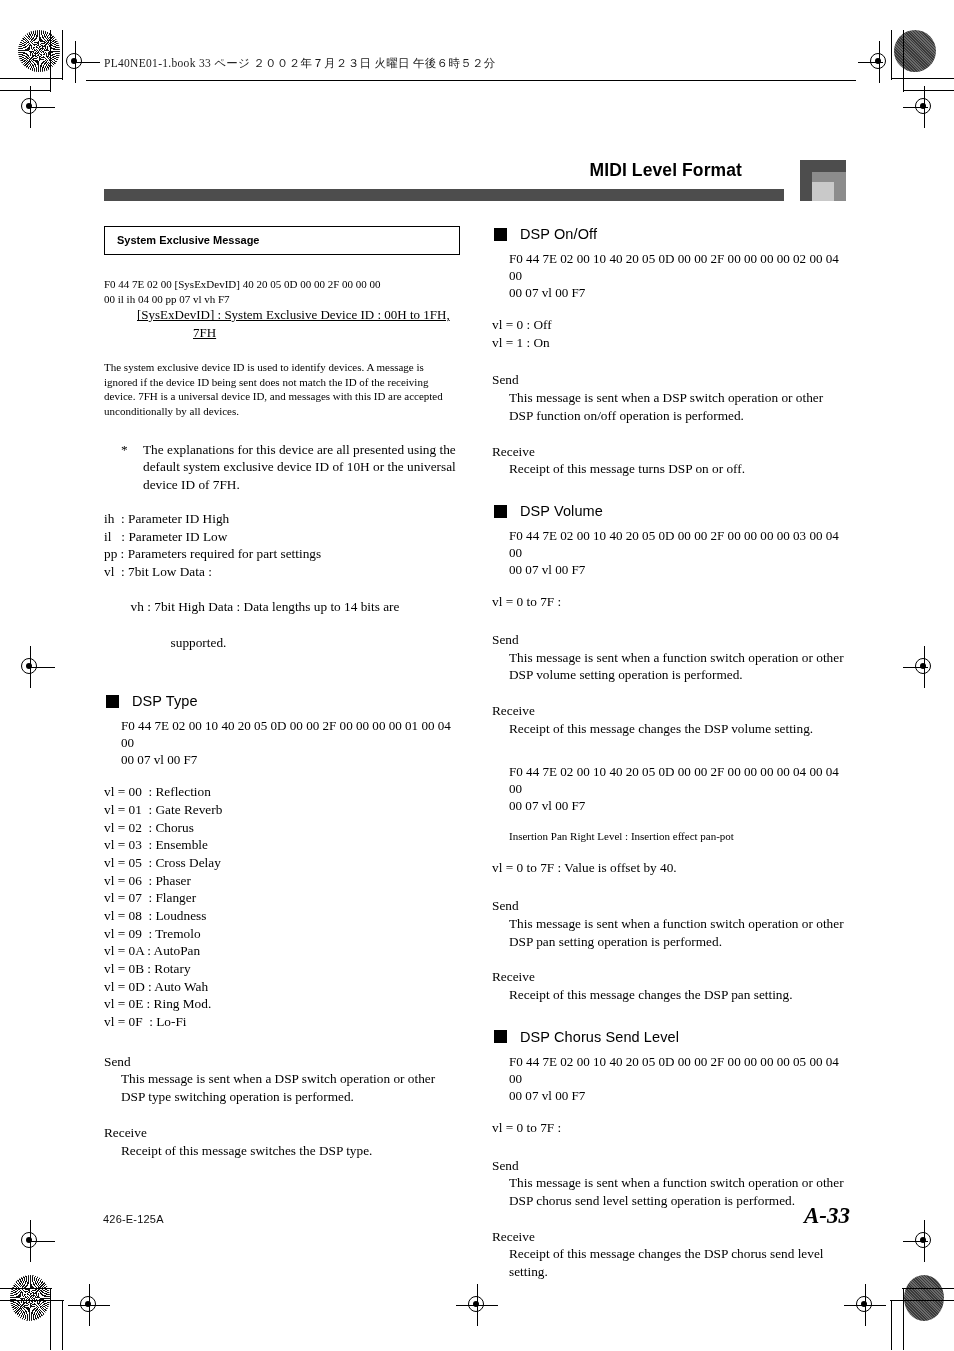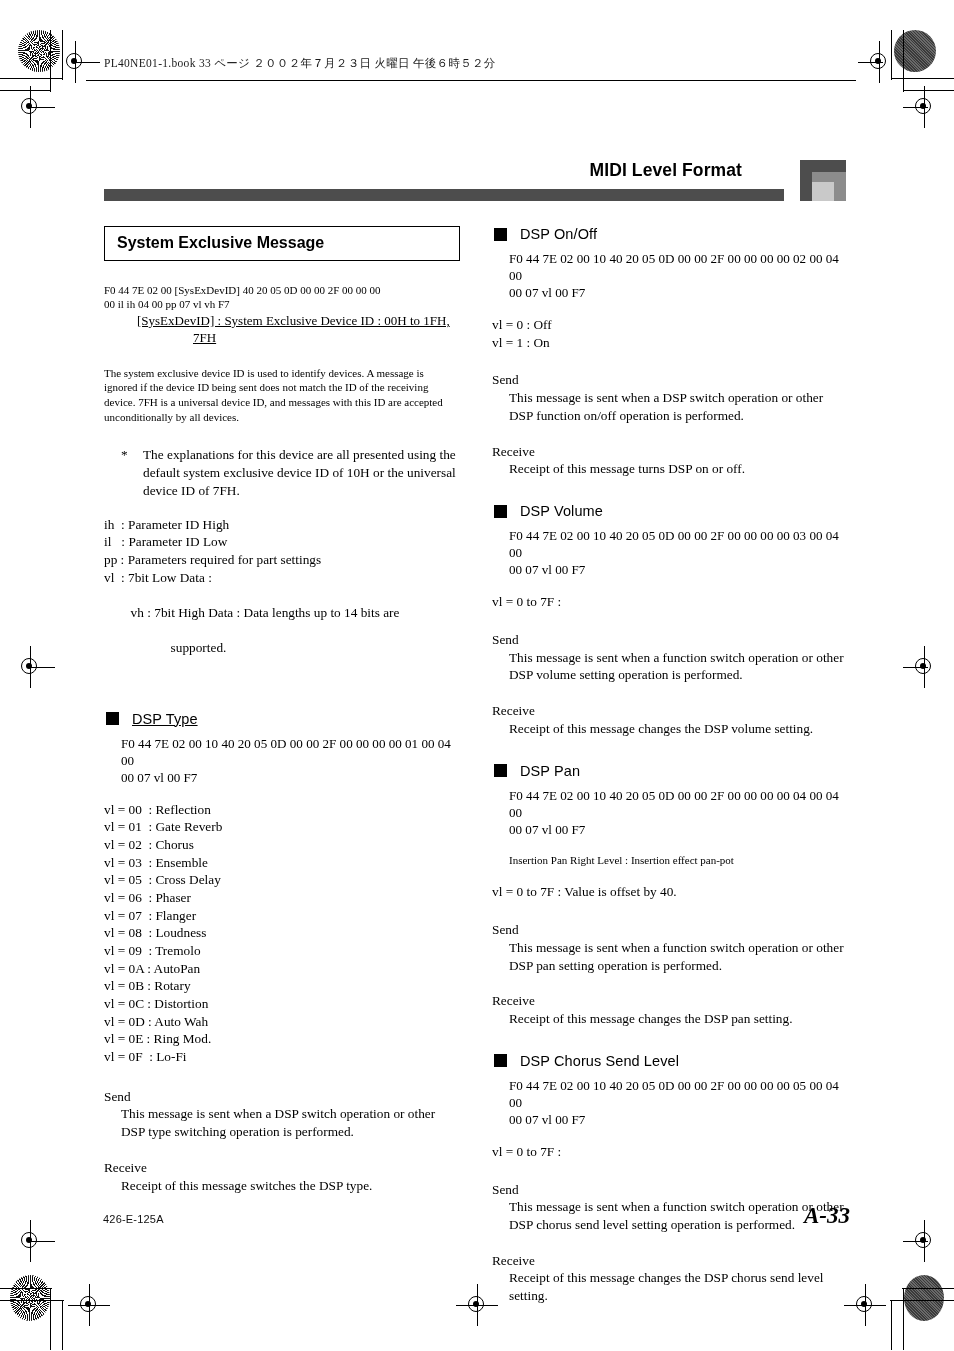--- a/index.html
+++ b/index.html
@@ -125,21 +125,21 @@
   }
   .col-left  { left: 104px; }
   .col-right { left: 492px; }
 
   
   .boxed-head {
     border: 1.4px solid #000;
     padding: 7px 0 8px 12px;
     font-family: "Liberation Sans", "DejaVu Sans", sans-serif;
     font-weight: bold;
-    font-size: 16px;
+    font-size: 11px;
     line-height: 1.1;
     margin: 0 0 22px 0;
   }
 
   
   .sq-head {
     display: flex;
     align-items: center;
     margin: 0 0 8px 0;
     margin-left: 2px;
@@ -373,21 +373,21 @@
       <li>ih  : Parameter ID High</li>
       <li>il   : Parameter ID Low</li>
       <li>pp : Parameters required for part settings</li>
       <li>vl  : 7bit Low Data :</li>
       <li>
         <span>vh : 7bit High Data : Data lengths up to 14 bits are</span><br>
         <span class="ind">supported.</span>
       </li>
     </ul>
 
-    <div class="sq-head" style="margin-top:36px;text-decoration:underline;">
+    <div class="sq-head" style="margin-top:24px;">
       <span class="sq"></span>
       <span class="sq-label">DSP Type</span>
     </div>
 
     <p class="hex">
       <span>F0 44 7E 02 00 10 40 20 05 0D 00 00 2F 00 00 00 00 01 00 04 00</span><br>
       <span>00 07 vl 00 F7</span>
     </p>
 
     <ul class="plain val-list" style="margin-bottom:22px;">
@@ -395,21 +395,20 @@
       <li>vl = 01  : Gate Reverb</li>
       <li>vl = 02  : Chorus</li>
       <li>vl = 03  : Ensemble</li>
       <li>vl = 05  : Cross Delay</li>
       <li>vl = 06  : Phaser</li>
       <li>vl = 07  : Flanger</li>
       <li>vl = 08  : Loudness</li>
       <li>vl = 09  : Tremolo</li>
       <li>vl = 0A : AutoPan</li>
       <li>vl = 0B : Rotary</li>
-      <li>vl = 0C : Distortion</li>
       <li>vl = 0D : Auto Wah</li>
       <li>vl = 0E : Ring Mod.</li>
       <li>vl = 0F  : Lo-Fi</li>
     </ul>
 
     <div class="sr-block" style="margin-bottom:18px;">
       <p class="sr-label">Send</p>
       <p class="sr-text">This message is sent when a DSP switch operation or other DSP type switching operation is performed.</p>
     </div>
 
@@ -456,24 +455,20 @@
     </ul>
     <div class="sr-block" style="margin-bottom:18px;">
       <p class="sr-label">Send</p>
       <p class="sr-text">This message is sent when a function switch operation or other DSP volume setting operation is performed.</p>
     </div>
     <div class="sr-block" style="margin-bottom:25px;">
       <p class="sr-label">Receive</p>
       <p class="sr-text">Receipt of this message changes the DSP volume setting.</p>
     </div>
 
-    <div class="sq-head">
-      <span class="sq"></span>
-      <span class="sq-label">DSP Pan</span>
-    </div>
     <p class="hex">
       <span>F0 44 7E 02 00 10 40 20 05 0D 00 00 2F 00 00 00 00 04 00 04 00</span><br>
       <span>00 07 vl 00 F7</span>
     </p>
     <p class="body" style="margin:0 0 16px 17px;">Insertion Pan Right Level : Insertion effect pan-pot</p>
     <ul class="plain val-list" style="margin-bottom:20px;">
       <li>vl = 0 to 7F : Value is offset by 40.</li>
     </ul>
     <div class="sr-block" style="margin-bottom:18px;">
       <p class="sr-label">Send</p>

